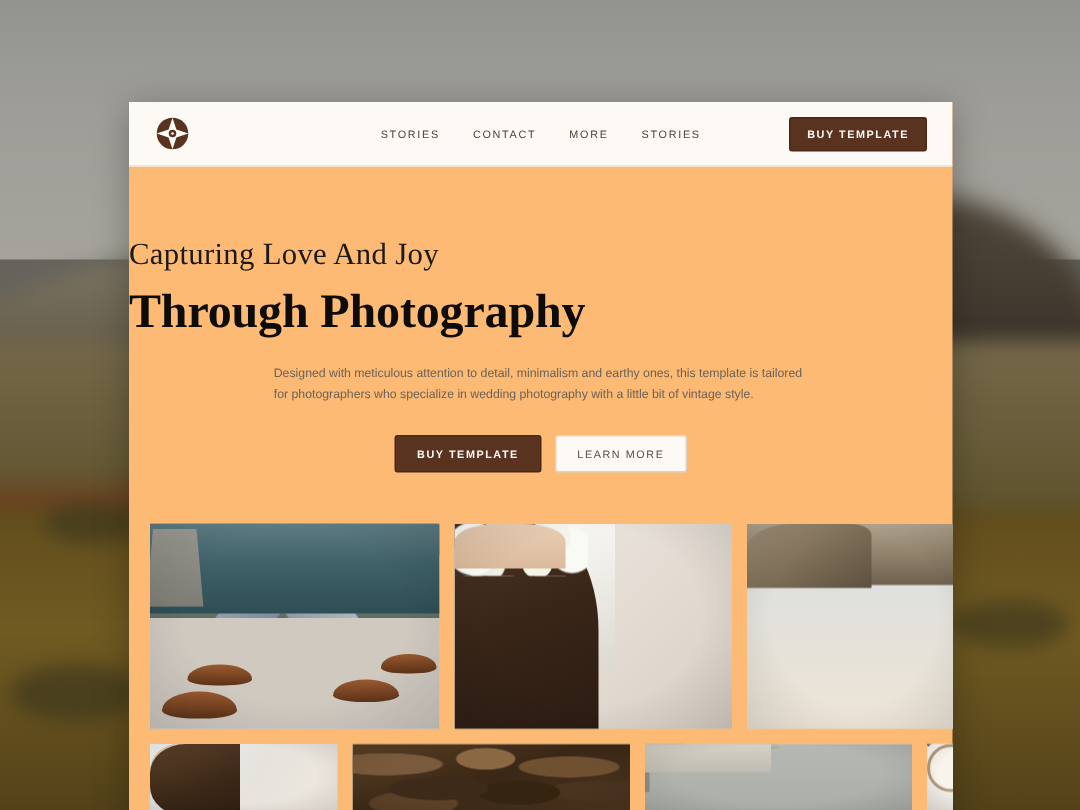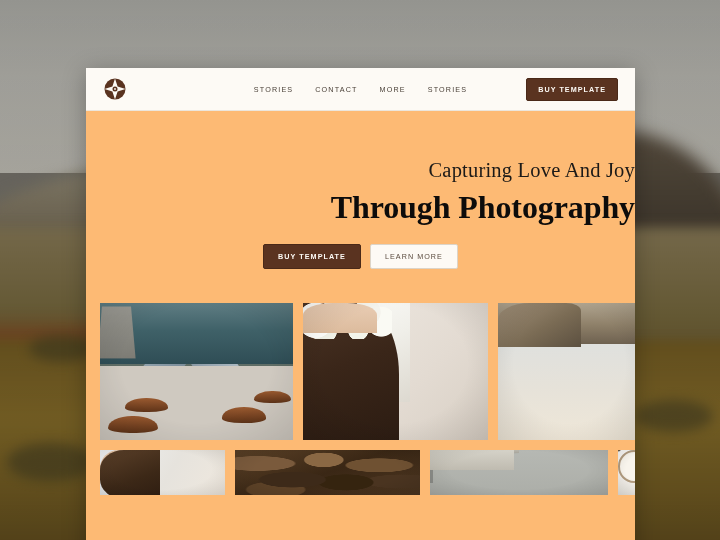--- a/index.html
+++ b/index.html
@@ -150,21 +150,21 @@
   }
 
   #header-cta {
     margin-left: auto;
     position: relative;
     z-index: 2;
   }
 
   
   #hero {
-    text-align: right;
+    text-align: left;
     padding: 49px 0 0;
   }
   #hero-eyebrow {
     font-family: "Liberation Serif", serif;
     font-size: 20.5px;
     color: #1c1a18;
     letter-spacing: .2px;
     line-height: 1;
   }
   #hero-title {
@@ -430,20 +430,21 @@
       <a class="nav-link" href="#">MORE</a>
       <a class="nav-link" href="#">STORIES</a>
     </nav>
 
     <a id="header-cta" class="btn btn-primary" href="#">BUY TEMPLATE</a>
   </header>
 
   <section id="hero">
     <div id="hero-eyebrow">Capturing Love And Joy</div>
     <h1 id="hero-title">Through Photography</h1>
+    <p id="hero-desc">Designed with meticulous attention to detail, minimalism and earthy ones, this template is tailored for photographers who specialize in wedding photography with a little bit of vintage style.</p>
     <div id="hero-actions">
       <a class="btn btn-primary" href="#">BUY TEMPLATE</a>
       <a class="btn btn-outline" href="#">LEARN MORE</a>
     </div>
   </section>
 
   <section id="gallery">
 
     <div class="gallery-row row-1">
 

